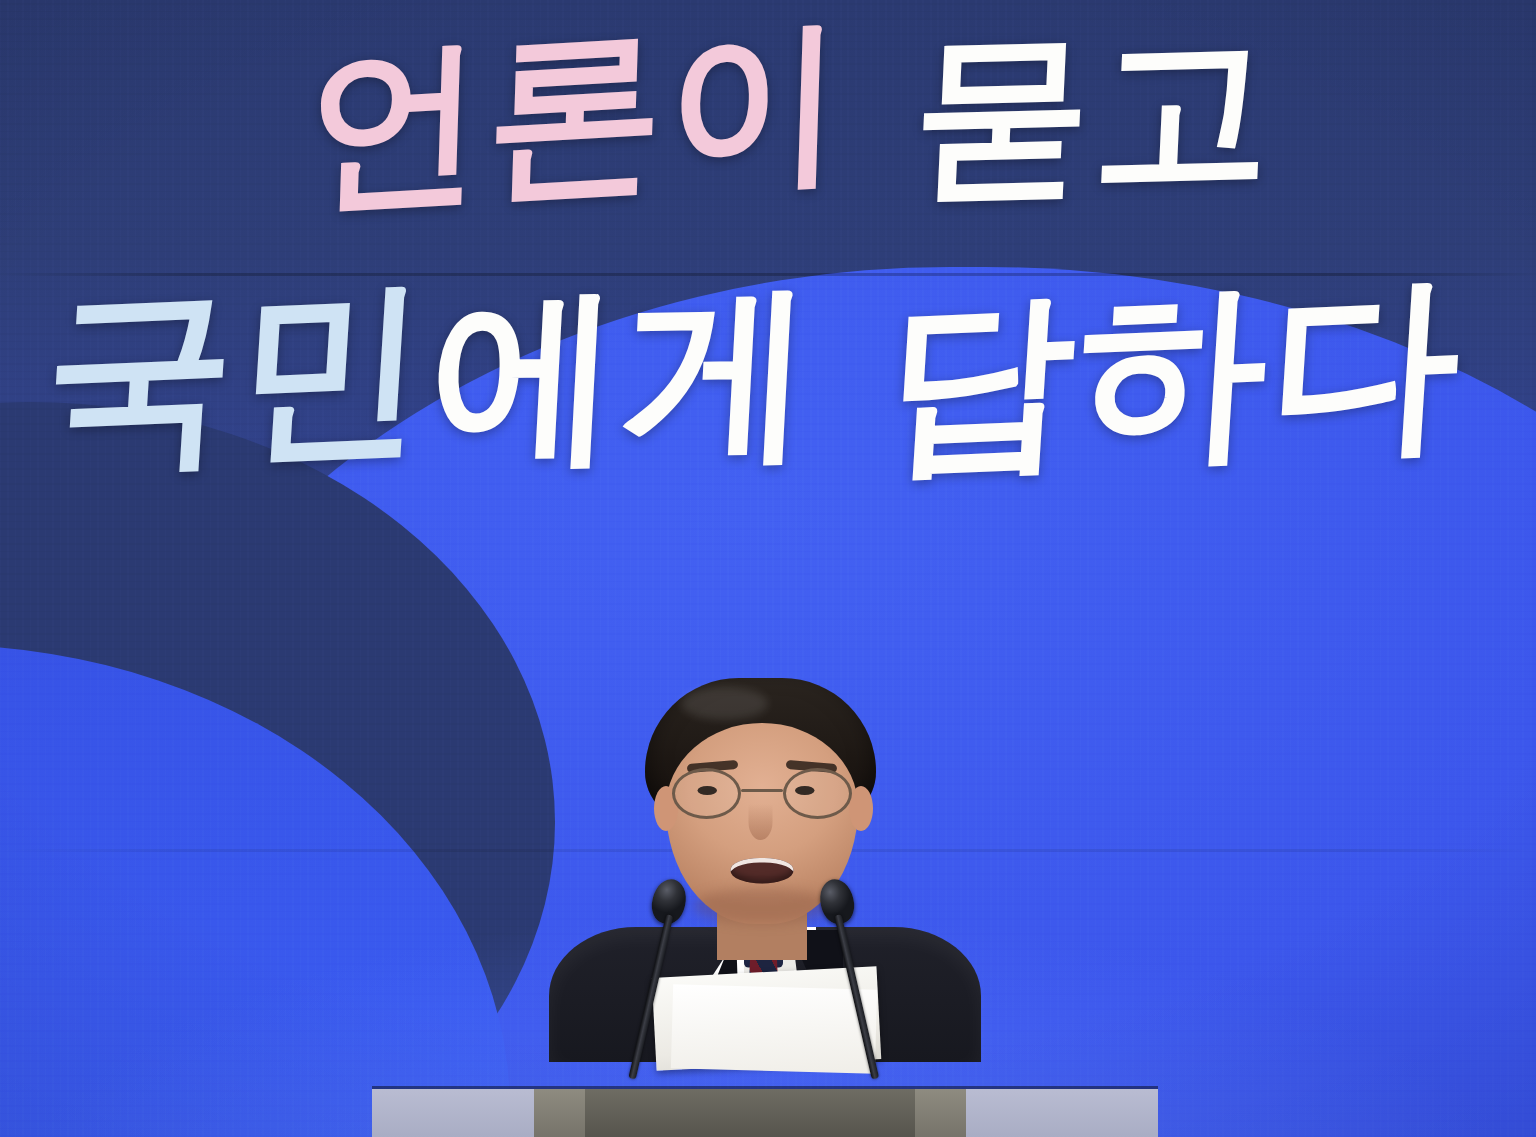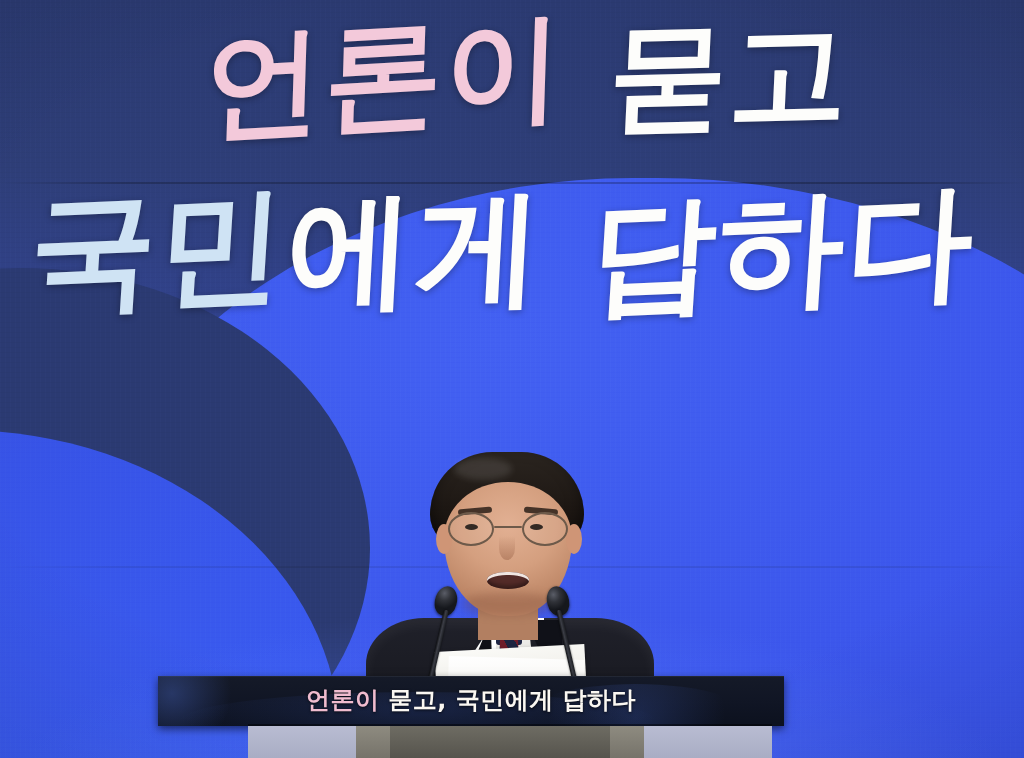--- a/index.html
+++ b/index.html
@@ -329,28 +329,20 @@
 
   <div class="mic mic-left" style="left:444px;top:592px;">
     <div class="head"></div>
     <div class="stem"></div>
   </div>
   <div class="mic mic-right" style="left:556px;top:592px;">
     <div class="head"></div>
     <div class="stem"></div>
   </div>
 
-  <div class="podium-panel">
-    <div class="panel-swirl-a"></div>
-    <div class="panel-swirl-b"></div>
-    <div class="panel-wave"></div>
-    <div class="panel-text">
-      <span class="p-pink">언론이</span><span class="p-white"> 묻고, </span><span class="p-white">국민에게 답하다</span>
-    </div>
-  </div>
 
   <div class="podium-edge"></div>
   <div class="podium-body"></div>
   <div class="podium-center"></div>
   <div class="podium-col c1"></div>
   <div class="podium-col c2"></div>
 
 </div>
 
 </body></html>

